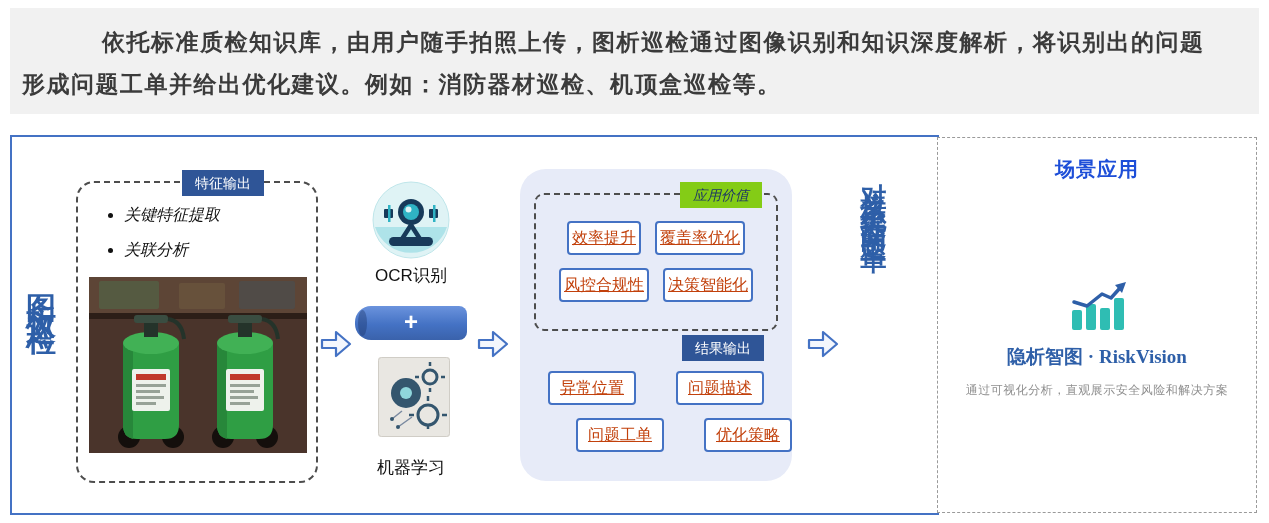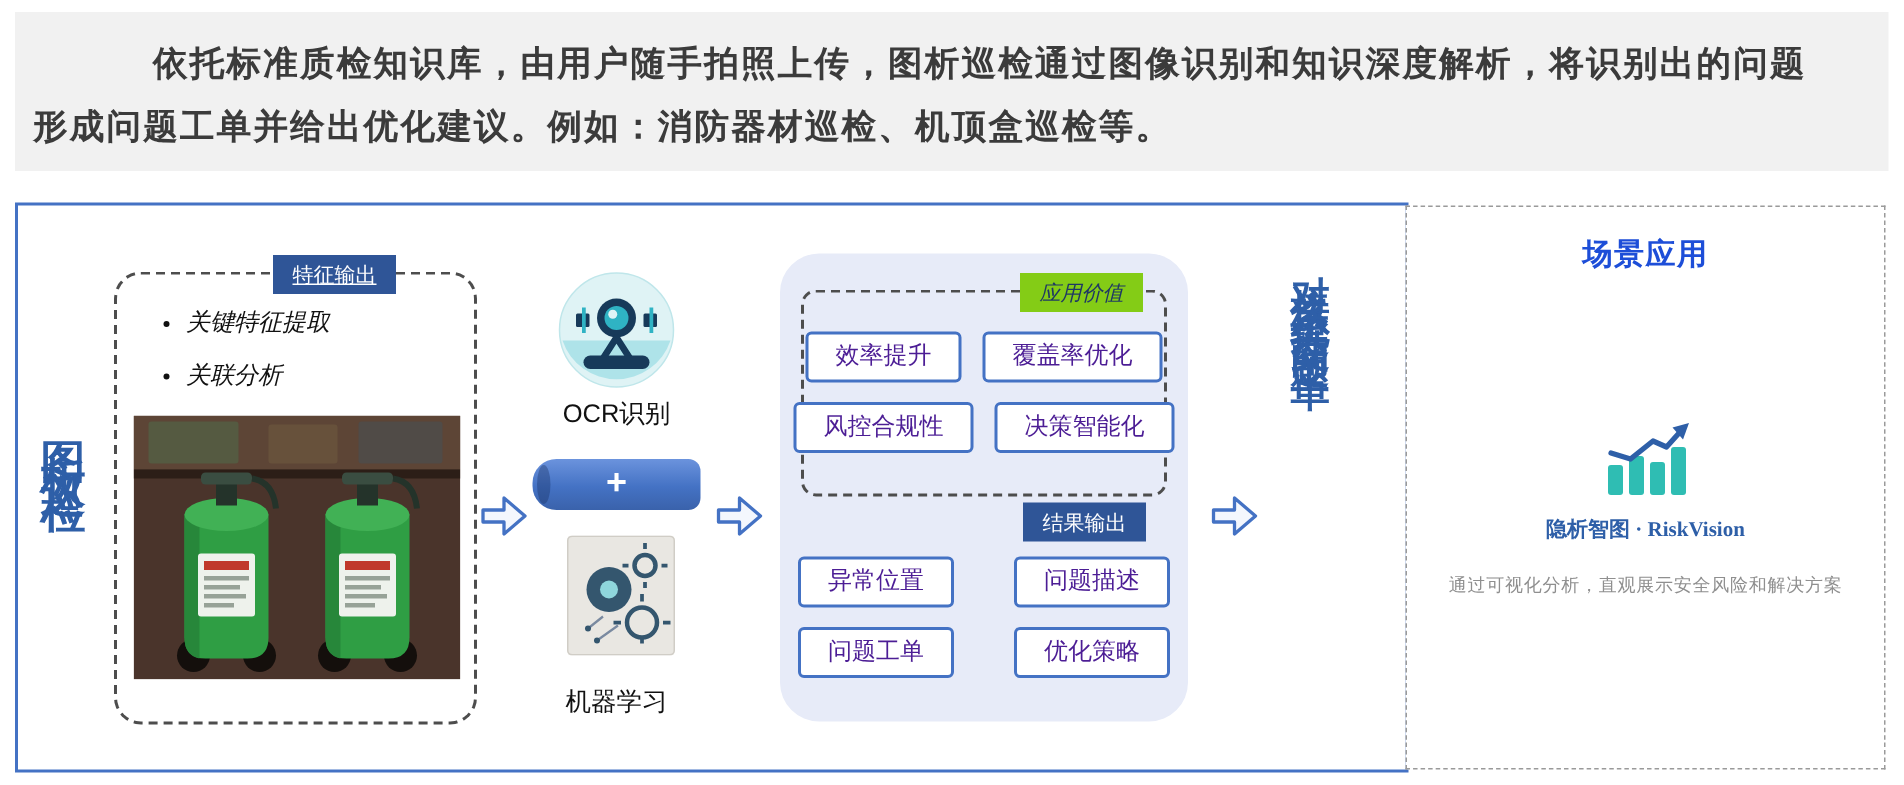--- a/index.html
+++ b/index.html
@@ -16,21 +16,21 @@
   .main-flow { position:absolute; left:10px; top:135px; width:929px; height:380px; border:2px solid #4472c4; background:#fff; }
 
   .vtitle { position:absolute; writing-mode:vertical-rl; text-orientation:upright; font-weight:bold; color:#2e5fa8; }
   .vtitle.left { left:8px; top:134px; font-size:30px; letter-spacing:10px; }
   .vtitle.flow { left:845px; top:26px; font-size:26px; letter-spacing:7px; }
 
   .feature-box { position:absolute; left:64px; top:44px; width:242px; height:302px; border:2px dashed #4d4d4d; border-radius:18px; }
   .badge { position:absolute; display:inline-block; font-size:14px; line-height:1; padding:6px 13px; white-space:nowrap; }
   .badge.dark { background:#2f5597; color:#fff; }
   .badge.light { background:#84cc16; color:#1f3864;font-style:italic; }
-  .fb-badge { top:-13px; left:104px;text-decoration:underline; }
+  .fb-badge { top:-13px; left:104px; }
   .bullets { list-style:disc; margin:22px 0 0 46px; font-size:16px; color:#111; }
   .bullets li { margin-bottom:14px;font-style:italic; }
   .photo { position:absolute; left:11px; top:94px; width:218px; height:176px; overflow:hidden; }
   .photo svg { width:100%; height:100%; display:block; }
   .caption { position:absolute; left:0; bottom:5px; width:100%; text-align:center; font-size:15px; color:#111; }
 
   .arrow { position:absolute; width:36px; height:36px; }
   .arrow svg { width:100%; height:100%; display:block; }
   .a1 { left:306px; top:189px; }
   .a2 { left:463px; top:189px; }
@@ -47,32 +47,32 @@
   .ribbon::before { content:""; position:absolute; left:3px; top:4px; width:9px; height:26px; border-radius:50%; background:rgba(21,42,92,0.35); }
   .ribbon .plus { color:#fff; font-size:24px; font-weight:bold; line-height:1; margin-top:-2px; }
   .ml-img { position:absolute; left:366px; top:220px; width:72px; height:80px; }
 
   .results { position:absolute; left:508px; top:32px; width:272px; height:312px; background:#e7ebf8; border-radius:26px; }
   .value-box { position:absolute; left:14px; top:24px; width:244px; height:138px; border:2px dashed #4d4d4d; border-radius:10px; }
   .vb-badge { top:-13px; right:14px; }
   .chip-row { display:flex; justify-content:center; gap:14px; }
   .value-box .chip-row.r1 { margin-top:26px; }
   .value-box .chip-row.r2 { margin-top:13px; }
-  .chip { background:#fff; border:2px solid #4472c4; color:#4c1d95; font-size:16px; line-height:1; padding:7px 18px; border-radius:4px; white-space:nowrap; }
+  .chip { background:#fff; border:2px solid #4472c4; color:#c2410c; font-size:16px; line-height:1; padding:7px 3px; border-radius:4px; white-space:nowrap;text-decoration:underline; }
   .ob-badge { top:166px; right:28px; }
   .output-chips { position:absolute; left:0; top:202px; width:100%; }
   .output-chips .chip-row { gap:40px; }
-  .output-chips .chip-row.r2 { margin-top:13px; }
+  .output-chips .chip-row.r2 { margin-top:13px;justify-content:flex-end; }
   .output-chips .chip { min-width:88px; text-align:center; }
 
   
   .scene { position:absolute; left:937px; top:137px; width:320px; height:376px; border:1px dashed #9a9a9a; background:#fff; }
   .scene-title { position:absolute; top:18px; left:0; width:100%; text-align:center; font-size:20px; font-weight:bold; color:#1d4ed8; letter-spacing:1px; }
   .chart-icon { position:absolute; left:132px; top:144px; width:56px; height:50px; }
-  .product-name { position:absolute; top:206px; left:0; width:100%; text-align:center; font-family:"Liberation Serif", serif; font-size:14px; font-weight:bold; color:#2e5fa8; }
+  .product-name { position:absolute; top:206px; left:0; width:100%; text-align:center; font-family:"Liberation Serif", serif; font-size:19px; font-weight:bold; color:#2e5fa8; }
   .product-desc { position:absolute; top:244px; left:0; width:100%; text-align:center; font-size:12px; color:#8f8f8f; letter-spacing:0.5px; }
 </style>
 </head>
 <body>
 
 <div id="page">
 
   <div class="intro">
     <div class="intro-line indent">依托标准质检知识库，由用户随手拍照上传，图析巡检通过图像识别和知识深度解析，将识别出的问题</div>
     <div class="intro-line">形成问题工单并给出优化建议。例如：消防器材巡检、机顶盒巡检等。</div>

